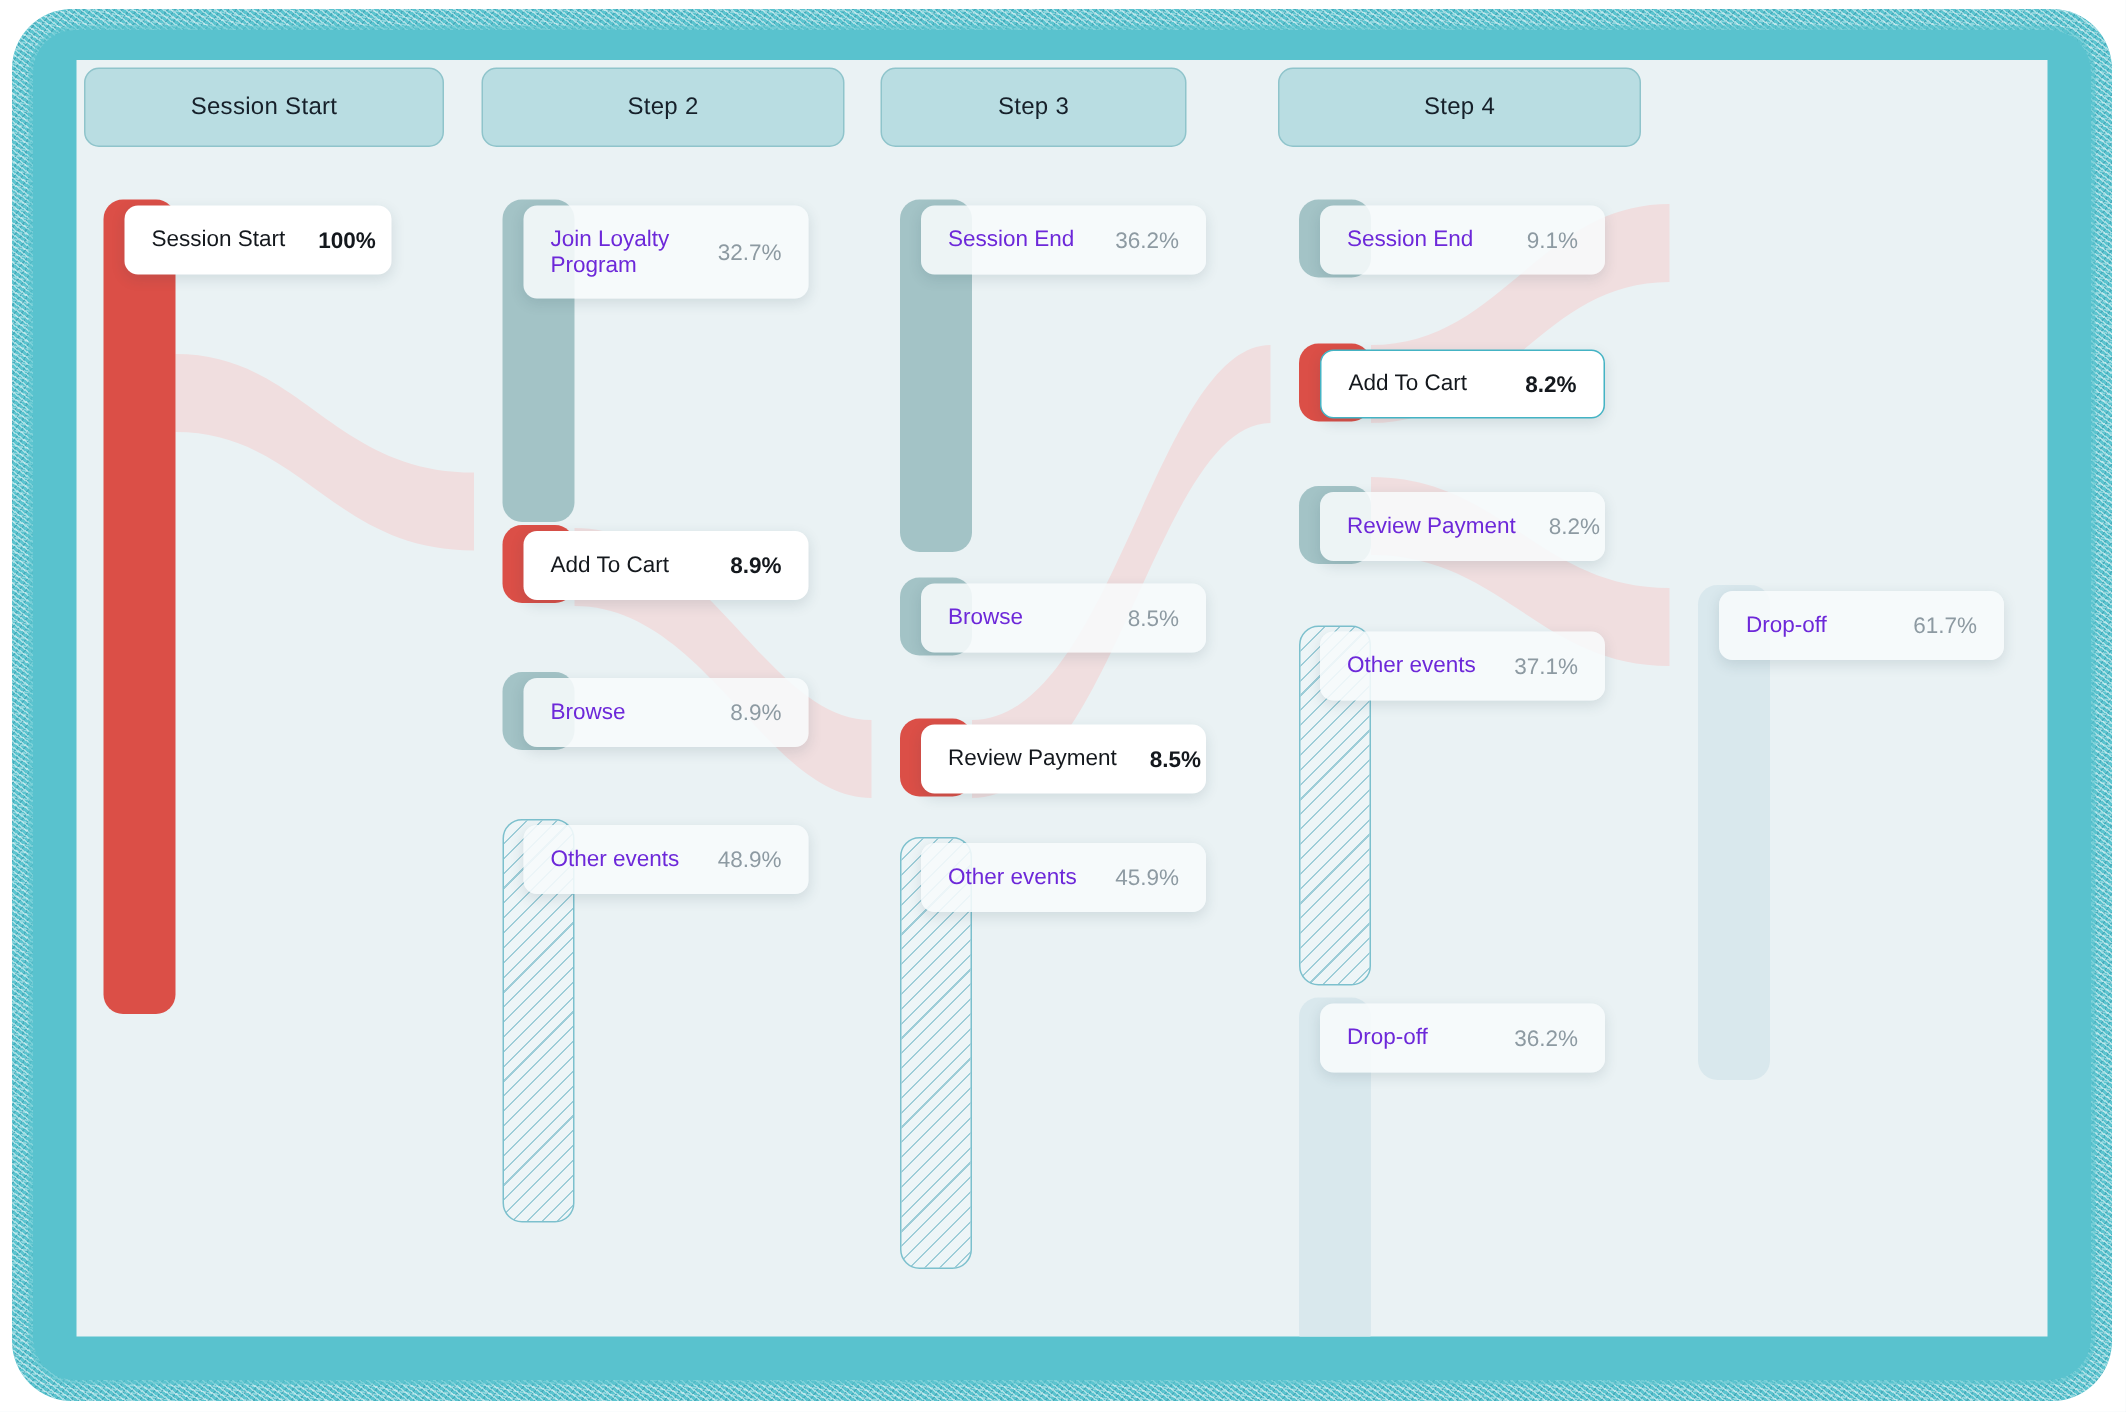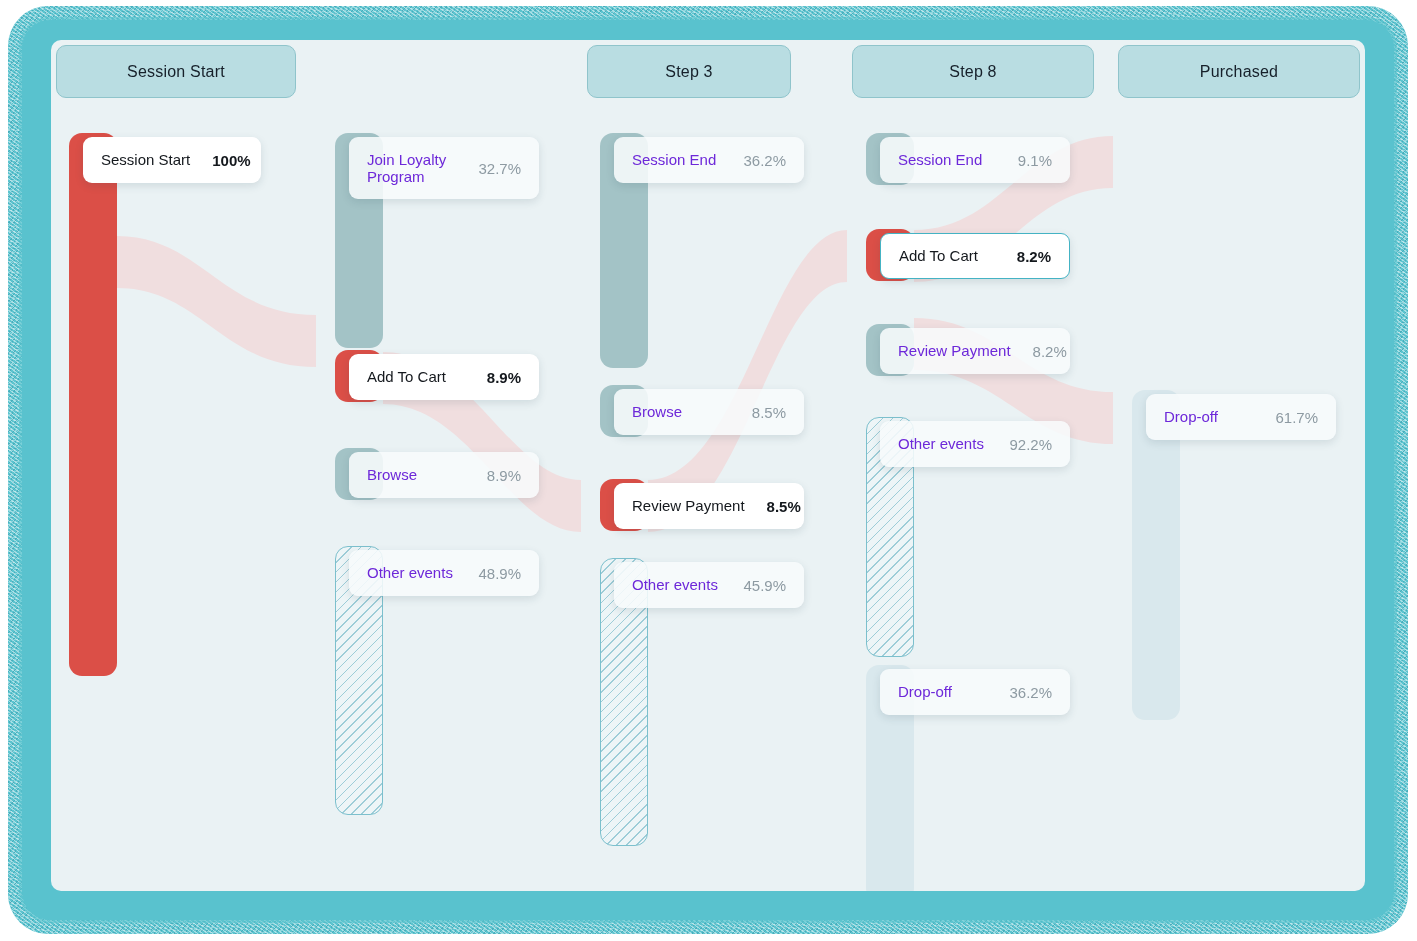--- a/index.html
+++ b/index.html
@@ -40,21 +40,21 @@
     background: #59c2ce;
     box-shadow: 0 0 0 3px rgba(92,196,207,.6);
   }
 
   
   #canvas {
     position: absolute;
     left: 51px; top: 40px;
     width: 1314px; height: 851px;
     background: #eaf2f4;
-    border-radius: 10px;
+    border-radius: 0;
     overflow: hidden;
     z-index: 5;
   }
 
   
   .step-header {
     position: absolute;
     height: 53px;
     border: 1px solid #8fc4cb;
     border-radius: 10px;
@@ -150,28 +150,28 @@
 
       <path d="M 863,190 C 950,190 975,96 1062,96 L 1062,148 C 975,148 950,242 863,242 Z"></path>
 
       <path d="M 863,278 C 950,278 975,352 1062,352 L 1062,404 C 975,404 950,330 863,330 Z"></path>
     </g>
   </svg>
 
   <div class="step-header" style="left:5px; top:5px; width:240px;">
     <span>Session Start</span>
   </div>
+  <div class="step-header" style="left:270px; top:5px; width:242px;">
+    <span>Step 2</span>
+  </div>
   <div class="step-header" style="left:536px; top:5px; width:204px;justify-content:center;">
     <span>Step 3</span>
   </div>
   <div class="step-header" style="left:801px; top:5px; width:242px;">
-    <span>Step 8</span>
-  </div>
-  <div class="step-header" style="left:1067px; top:5px; width:242px;">
-    <span>Purchased</span>
+    <span>Step 4</span>
   </div>
 
   <div class="node" style="left:18px; top:93px; width:250px; height:543px;">
     <div class="bar red" style="height:543px;"></div>
     <div class="chip active" style="top:4px; width:178px;">
       <span class="chip-label">Session Start</span>
       <span class="chip-value">100%</span>
     </div>
   </div>
 
@@ -261,21 +261,21 @@
     <div class="chip muted" style="top:4px; width:190px;">
       <span class="chip-label">Review Payment</span>
       <span class="chip-value">8.2%</span>
     </div>
   </div>
 
   <div class="node" style="left:815px; top:377px; width:240px; height:240px;">
     <div class="bar hatch" style="height:240px;"></div>
     <div class="chip muted" style="top:4px; width:190px;">
       <span class="chip-label">Other events</span>
-      <span class="chip-value">92.2%</span>
+      <span class="chip-value">37.1%</span>
     </div>
   </div>
 
   <div class="node" style="left:815px; top:625px; width:240px; height:236px;">
     <div class="bar pale" style="height:236px;"></div>
     <div class="chip muted" style="top:4px; width:190px;">
       <span class="chip-label">Drop-off</span>
       <span class="chip-value">36.2%</span>
     </div>
   </div>

